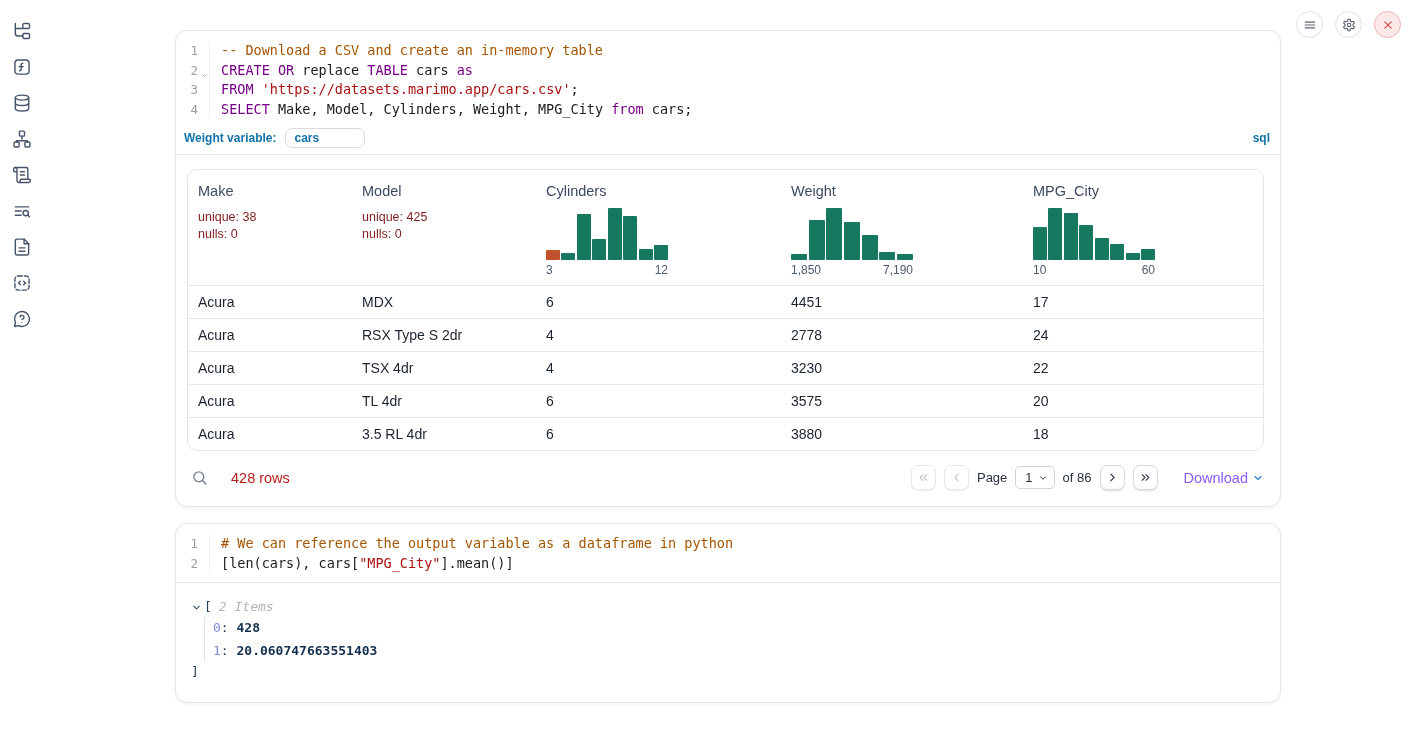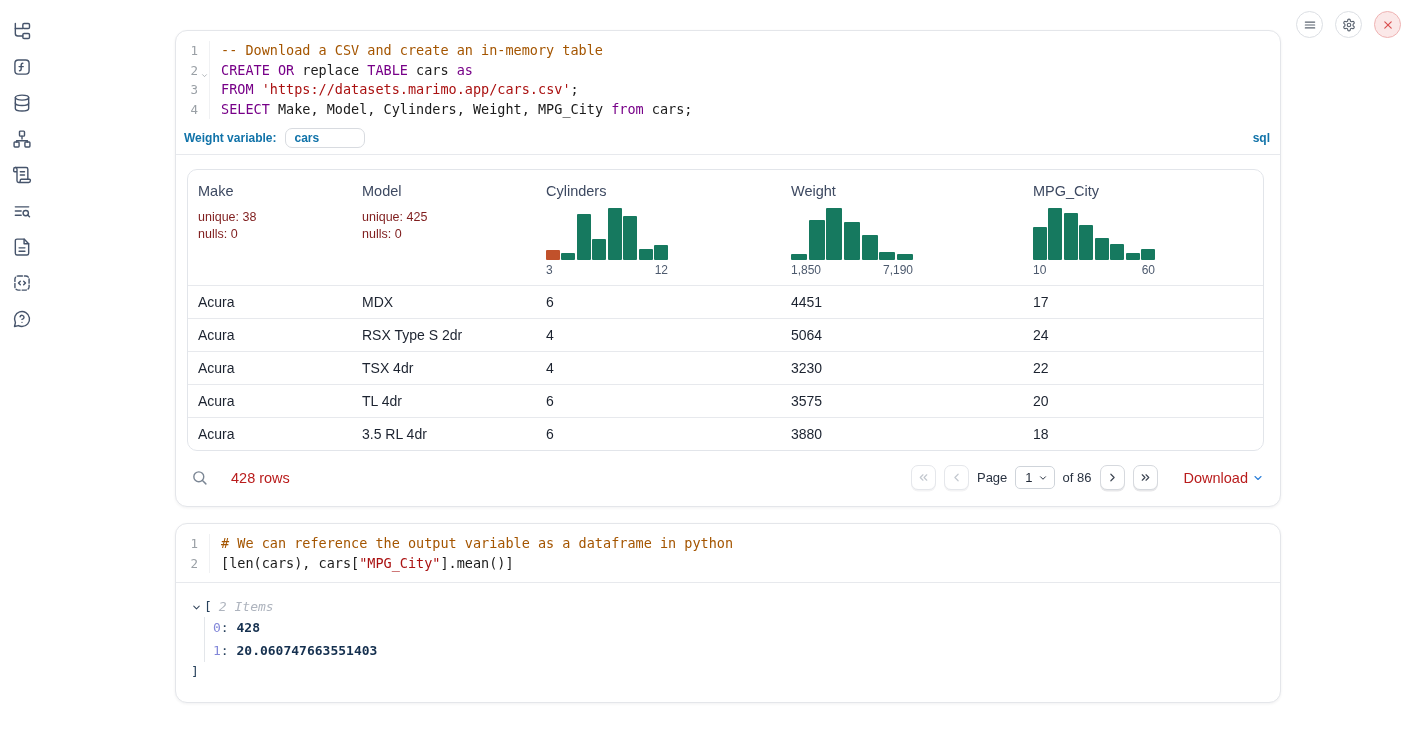--- a/index.html
+++ b/index.html
@@ -64,21 +64,21 @@
   .rows-label { margin-left:22px; font-size:14.5px; color:#b91c1c; }
   .pager { margin-left:auto; display:flex; align-items:center; gap:8px; }
   .pg-btn { width:25px; height:25px; border:1px solid #d6d9de; border-radius:7px; background:#fff;
     display:flex; align-items:center; justify-content:center; box-shadow:0 1.5px 0 rgba(16,24,40,.10); cursor:pointer; color:#3f4754; }
   .pg-btn svg { width:13px; height:13px; stroke:currentColor; fill:none; stroke-width:2.2; stroke-linecap:round; stroke-linejoin:round; }
   .pg-btn.disabled { color:#c3c8cf; border-color:#e5e7eb; box-shadow:0 1.5px 0 rgba(16,24,40,.05); }
   .page-text { font-size:13px; color:#2a3342; }
   .page-select { display:flex; align-items:center; gap:5px; height:23px; padding:0 6px 0 9px;
     border:1px solid #cfd4da; border-radius:5px; font-size:13px; color:#1f2836; cursor:pointer; background:#fff; }
   .page-select svg { width:10px; height:10px; stroke:#2a3342; fill:none; stroke-width:2.4; stroke-linecap:round; stroke-linejoin:round; }
-  .download { margin-left:18px; display:flex; align-items:center; gap:4px; font-size:14.5px; color:#b91c1c; cursor:pointer; }
+  .download { margin-left:18px; display:flex; align-items:center; gap:4px; font-size:14.5px; color:#8b5cf6; cursor:pointer; }
   .download svg { width:12px; height:12px; stroke:#2b7fd9; fill:none; stroke-width:2.2; stroke-linecap:round; stroke-linejoin:round; }
 
   
   .py-output { padding:14px 16px 20px 15px; font-family:"DejaVu Sans Mono", monospace; font-size:13px; color:#27415c; }
   .tree-row1 { display:flex; align-items:center; line-height:20px; }
   .tree-row1 svg { width:11px; height:11px; stroke:#33455c; fill:none; stroke-width:2.2; stroke-linecap:round; stroke-linejoin:round; margin-right:2px; }
   .tree-items-label { margin-left:7px; font-style:italic; color:#aeb4be; }
   .tree-children { margin-left:13px; border-left:1px solid #e3e6ea; padding-left:8px; }
   .tree-entry { line-height:22.5px; }
   .tree-key { color:#8287d9; }
@@ -297,21 +297,21 @@
               <div class="td">Acura</div>
               <div class="td">MDX</div>
               <div class="td">6</div>
               <div class="td">4451</div>
               <div class="td">17</div>
             </div>
             <div class="tgrid tr">
               <div class="td">Acura</div>
               <div class="td">RSX Type S 2dr</div>
               <div class="td">4</div>
-              <div class="td">5064</div>
+              <div class="td">2778</div>
               <div class="td">24</div>
             </div>
             <div class="tgrid tr">
               <div class="td">Acura</div>
               <div class="td">TSX 4dr</div>
               <div class="td">4</div>
               <div class="td">3230</div>
               <div class="td">22</div>
             </div>
             <div class="tgrid tr">

